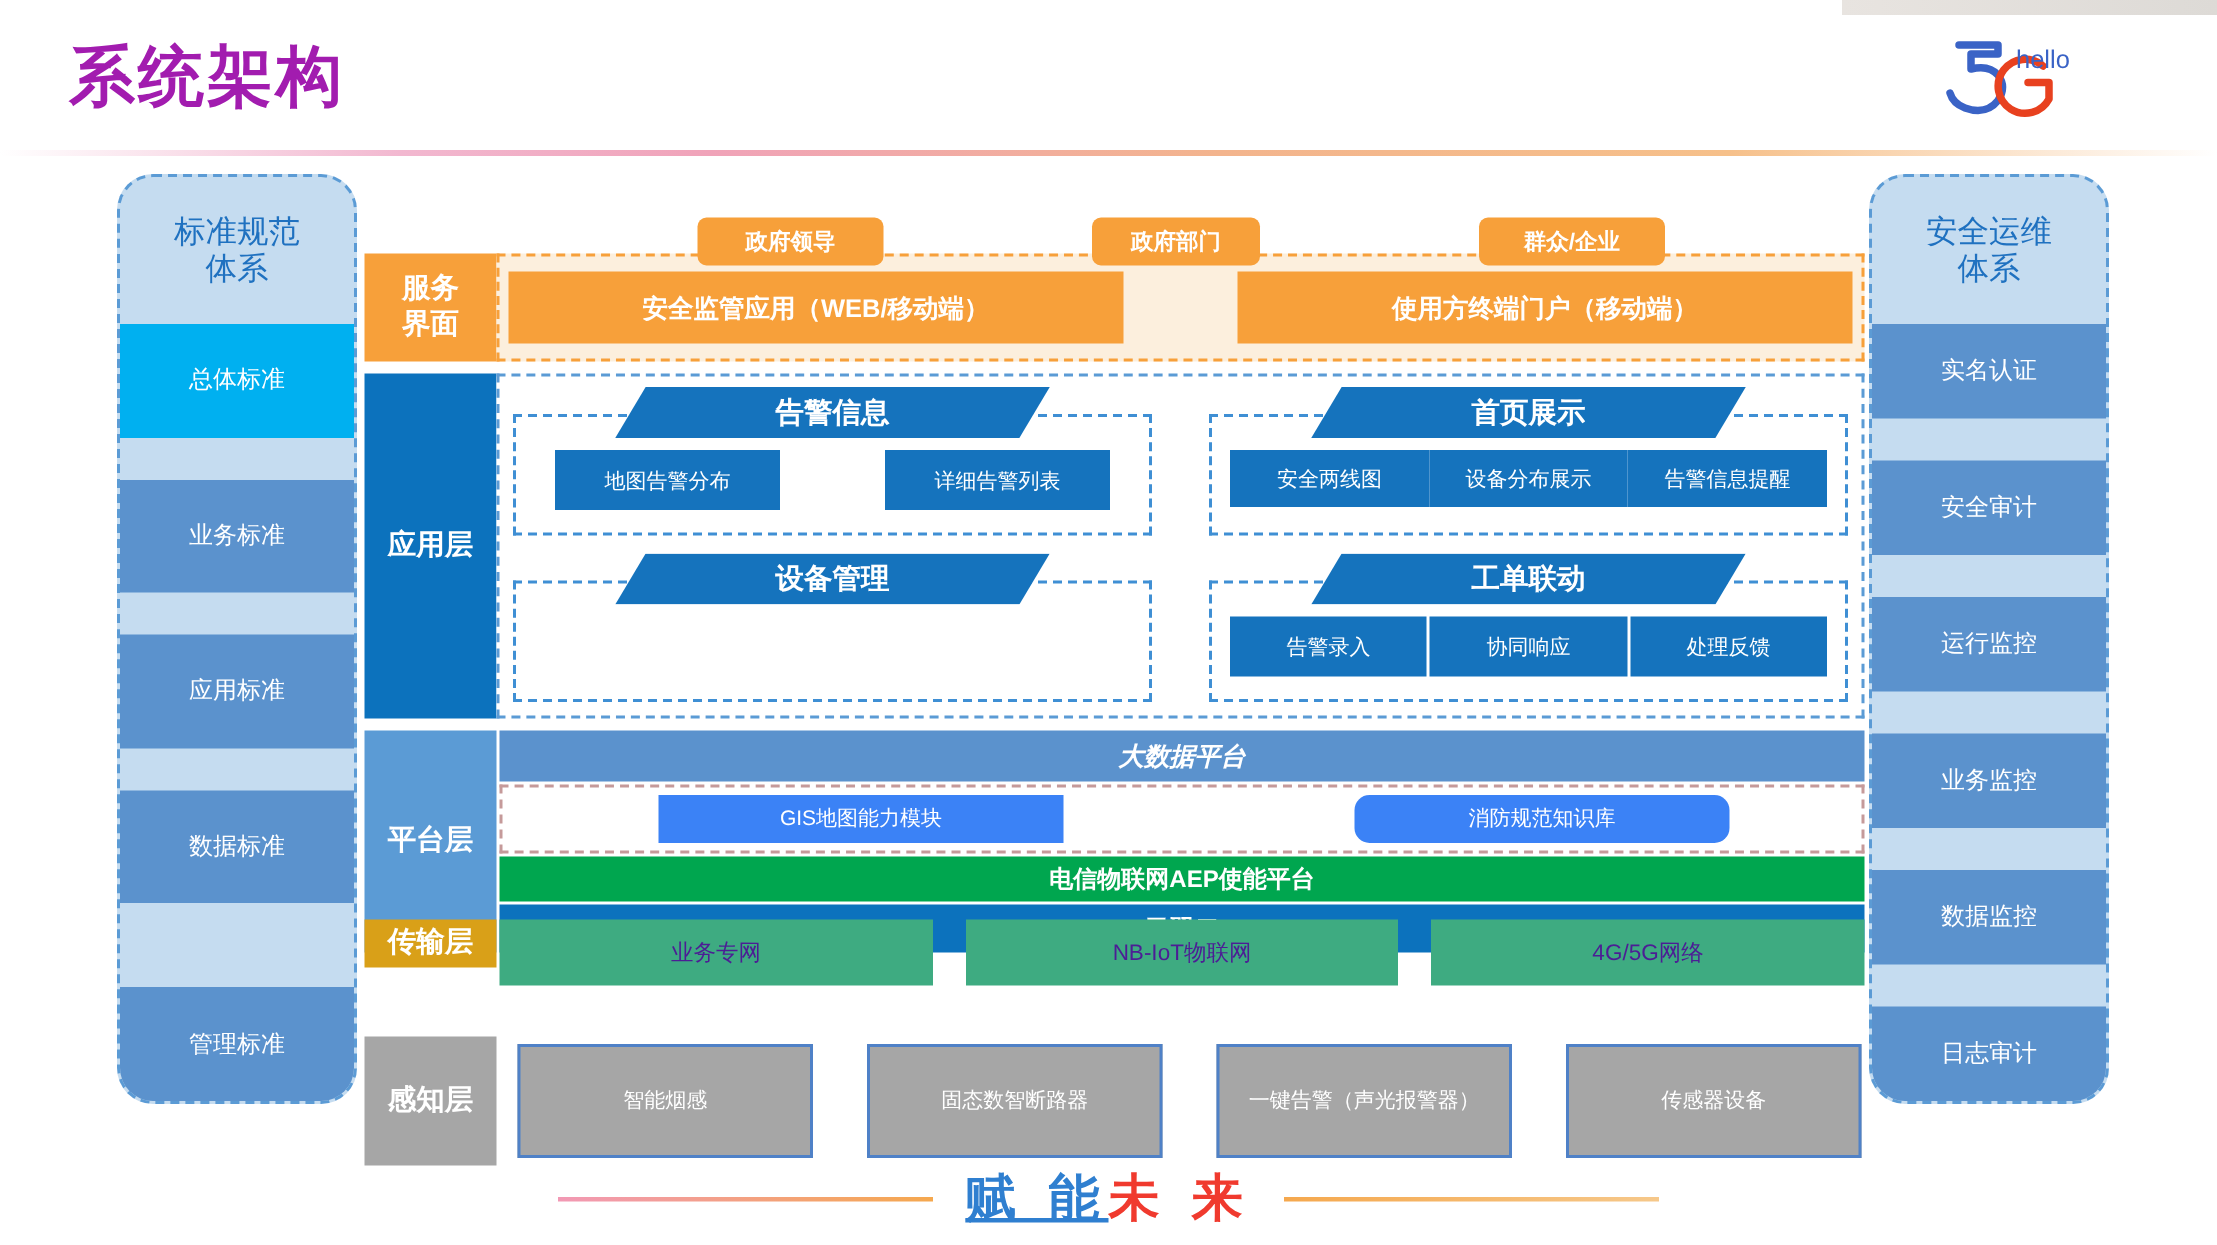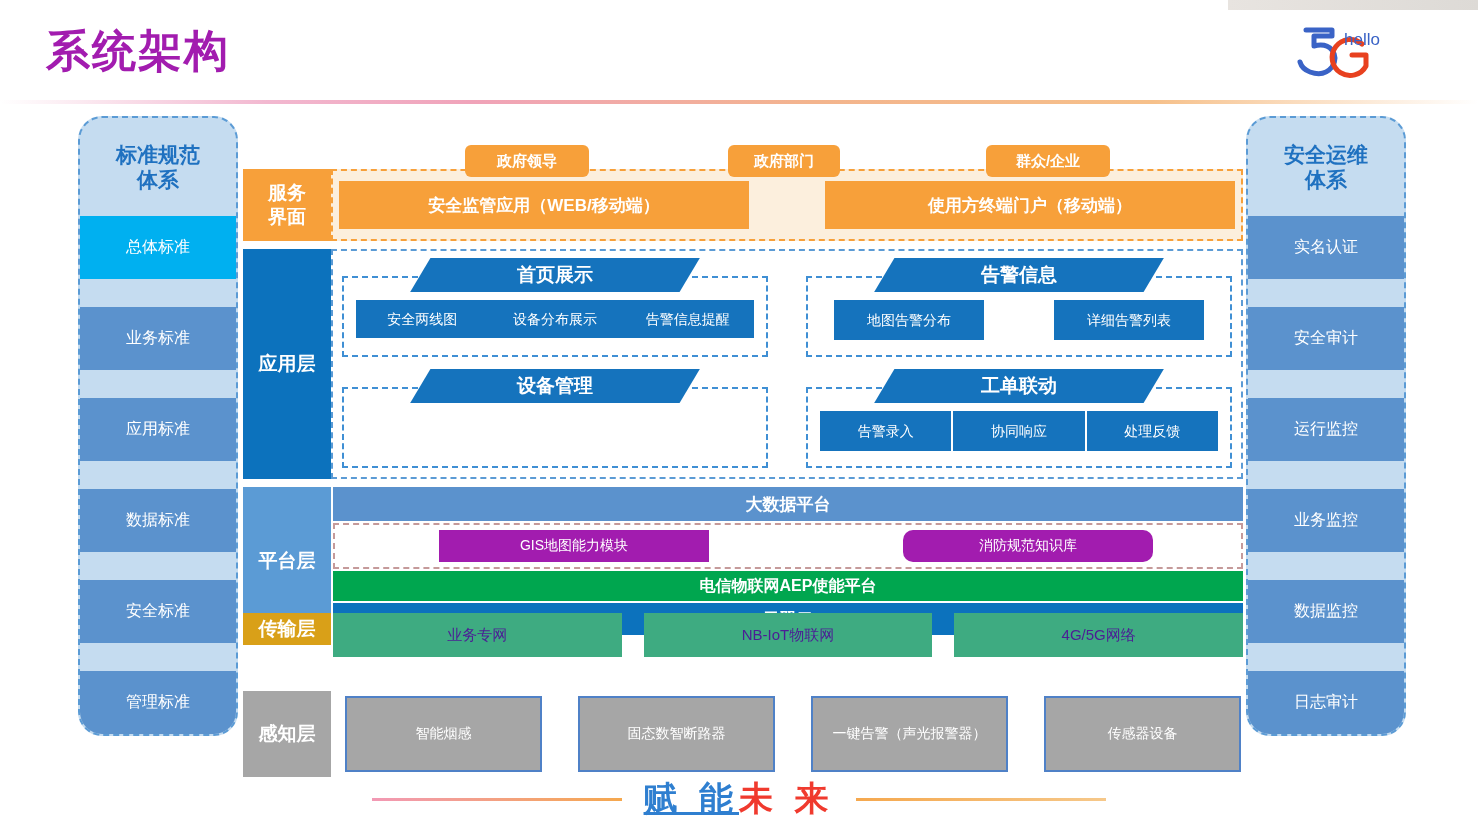--- a/index.html
+++ b/index.html
@@ -71,21 +71,21 @@
   }
   .pillar.left  { left: 78px; }
   .pillar.right { left: 1246px; }
   .pillar-title {
     height: 98px;
     display: flex;
     align-items: center;
     justify-content: center;
     text-align: center;
     font-size: 21px;
-    font-weight: 700;
+    font-weight: 400;
     color: #1f71c0;
     line-height: 1.2;
     flex-shrink: 0;
   }
   .pillar-items {
     flex: 1;
     display: flex;
     flex-direction: column;
   }
   .pillar-item {
@@ -259,32 +259,33 @@
   }
   .plat-bigdata {
     height: 34px;
     background: #5b92cd;
     color: #ffffff;
     font-size: 17px;
     font-weight: 700;
     display: flex;
     align-items: center;
     justify-content: center;
+    font-style: italic;
   }
   .plat-mid {
     height: 46px;
     border: 2px dashed #c59a9a;
     background: #ffffff;
     display: flex;
     align-items: center;
     padding: 0 8px;
   }
   .plat-cap {
     height: 32px;
-    background: #a21caf;
+    background: #3b82f6;
     color: #ffffff;
     font-size: 14px;
     display: flex;
     align-items: center;
     justify-content: center;
   }
   .plat-gap { flex: 1; }
   .plat-aep {
     height: 30px;
     background: #00a64f;
@@ -405,21 +406,20 @@
       </div>
       <div class="pillar-items">
         <div class="pillar-item active">总体标准</div>
         <div class="pillar-gap"></div>
         <div class="pillar-item">业务标准</div>
         <div class="pillar-gap"></div>
         <div class="pillar-item">应用标准</div>
         <div class="pillar-gap"></div>
         <div class="pillar-item">数据标准</div>
         <div class="pillar-gap"></div>
-        <div class="pillar-item">安全标准</div>
         <div class="pillar-gap"></div>
         <div class="pillar-item">管理标准</div>
       </div>
     </div>
 
     <div class="pillar right">
       <div class="pillar-title">
         <span>
           <span>安全运维</span><br>
           <span>体系</span>
@@ -463,36 +463,36 @@
           </div>
         </div>
       </div>
 
       <div class="layer-row" id="app-row">
         <div class="layer-label">应用层</div>
         <div class="layer-body">
           <div class="app-body">
             <div class="app-grid">
 
+              <div class="module">
+                <div class="module-frame"></div>
+                <div class="module-header">告警信息</div>
+                <div class="module-items spread" style="left:28px;right:28px;">
+                  <div class="mod-item" style="width:150px;">地图告警分布</div>
+                  <div class="mod-item" style="width:150px;">详细告警列表</div>
+                </div>
+              </div>
+
               <div class="module m-home">
                 <div class="module-frame"></div>
                 <div class="module-header">首页展示</div>
                 <div class="module-items spread">
                   <div class="mod-item">安全两线图</div>
                   <div class="mod-item">设备分布展示</div>
                   <div class="mod-item">告警信息提醒</div>
-                </div>
-              </div>
-
-              <div class="module">
-                <div class="module-frame"></div>
-                <div class="module-header">告警信息</div>
-                <div class="module-items spread" style="left:28px;right:28px;">
-                  <div class="mod-item" style="width:150px;">地图告警分布</div>
-                  <div class="mod-item" style="width:150px;">详细告警列表</div>
                 </div>
               </div>
 
               <div class="module">
                 <div class="module-frame"></div>
                 <div class="module-header">设备管理</div>
               </div>
 
               <div class="module">
                 <div class="module-frame"></div>

